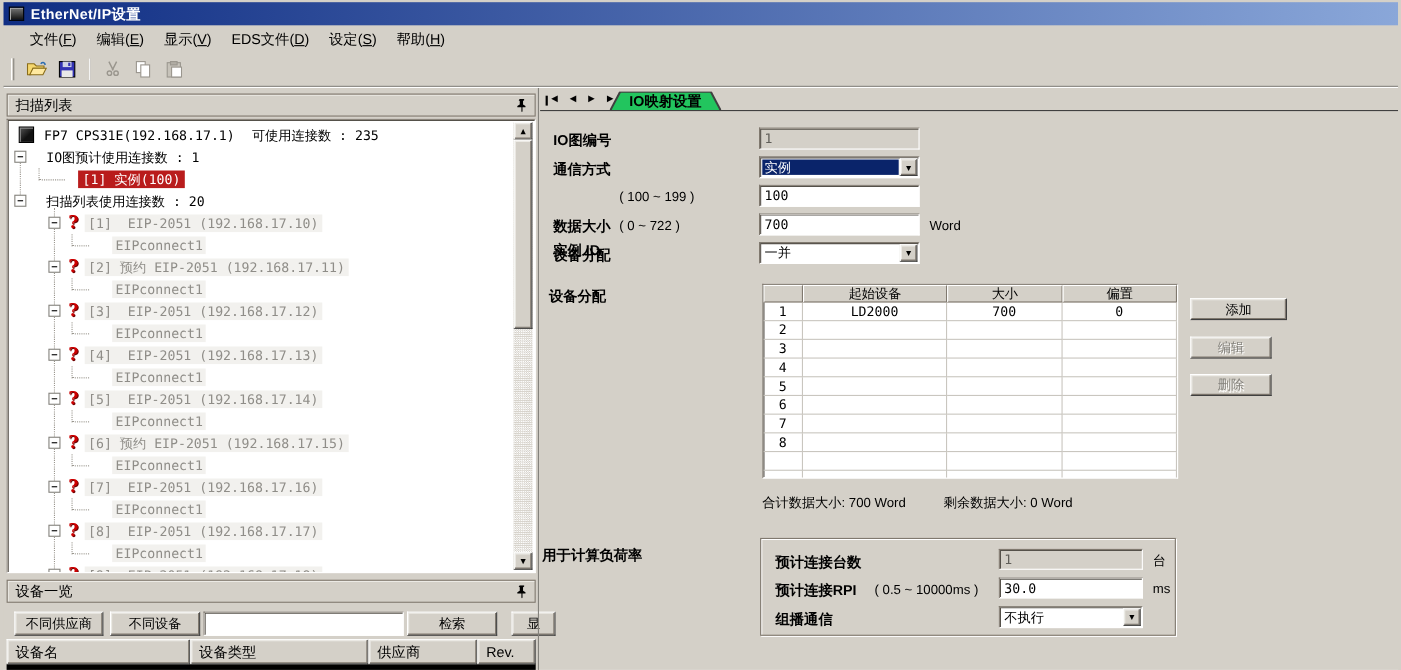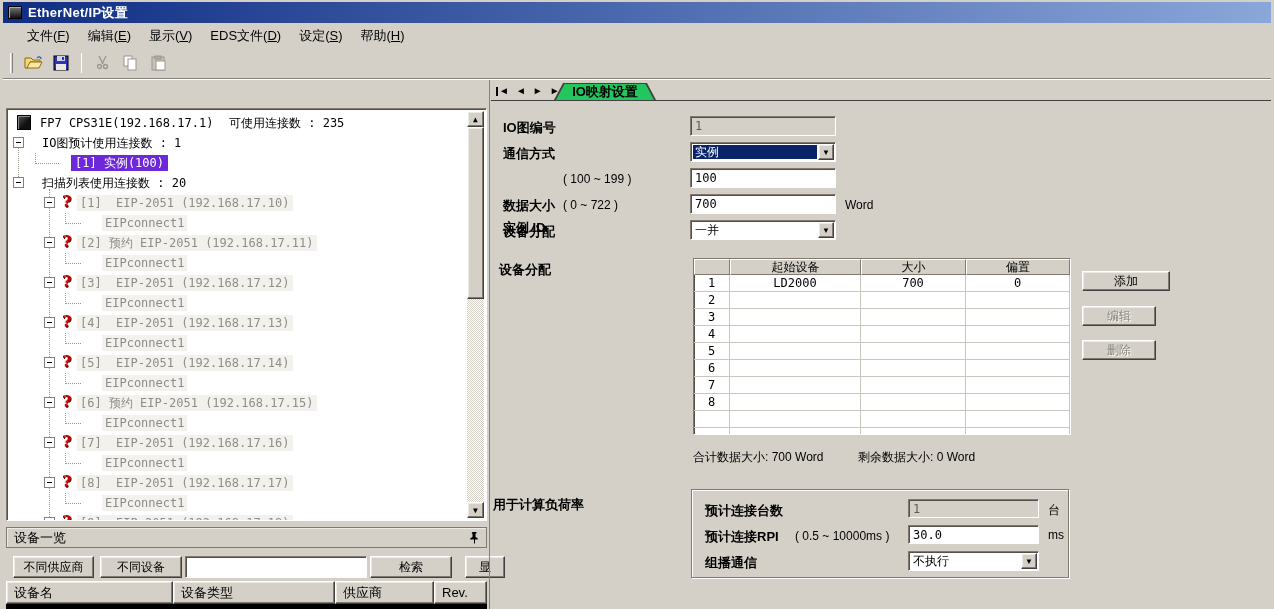--- a/index.html
+++ b/index.html
@@ -60,21 +60,21 @@
   .corner { position:absolute; top:0; height:11px;
     border-left:1px dotted #9a968e; border-bottom:1px dotted #9a968e; }
   .qicon { position:absolute; top:1px; font-family:"DejaVu Serif",serif;
     font-weight:bold; font-size:16px; line-height:16px; color:#c00;
     text-shadow:1px 1px 0 #6d0000; }
   .plc-icon { position:absolute; left:10px; top:2px; width:14px; height:15px;
     background:linear-gradient(135deg,#555 0%,#111 60%); border:1px solid #000;
     box-shadow:inset 1px 1px 0 #888; }
   .tlabel { position:absolute; top:2px; line-height:16px; white-space:pre; }
   .muted { background:#f2f1ee; color:#8f8d88; padding:0 3px; }
-  .selhl { background:#6d28d9; color:#fff; padding:0 4px; }
+  .selhl { background:#b91c1c; color:#fff; padding:0 4px; }
   .spine { position:absolute; border-left:1px dotted #9a968e; width:0; }
   
   .vscroll { position:absolute; right:2px; top:2px; bottom:2px; width:17px;
     background:#e9e7e2;
     background-image:repeating-conic-gradient(#ffffff 0% 25%, #d4d0c8 0% 50%);
     background-size:2px 2px; }
   .sb-btn { position:absolute; left:0; width:17px; height:16px; font-size:8px; }
   .sb-thumb { position:absolute; left:0; top:16px; width:17px; height:172px; }
   
   .thead-cell { position:absolute; height:23px; font-size:13px;
@@ -176,20 +176,28 @@
     <div class="tbtn">
       <svg width="15" height="16" viewBox="0 0 15 16">
           <rect x="1" y="2" width="12" height="13" fill="#c7c3ba" stroke="#9a968e"></rect>
           <rect x="4" y="1" width="6" height="3" fill="#b1ada4" stroke="#9a968e"></rect>
           <rect x="5" y="6" width="9" height="9" fill="#fff" stroke="#9a968e"></rect>
         </svg>
     </div>
   </div>
   <div id="top-divider"></div>
 
+  <div class="pane-header" style="top:85px;">
+    <span>扫描列表</span>
+    <span class="pin">
+      <svg width="9" height="12" viewBox="0 0 9 12">
+          <path d="M2.5 0h4v1.2l-1 .6V5l2.2 1.3V7.5H5v3.6L4.5 12 4 11.1V7.5H.3V6.3L2.5 5V1.8l-1-.6z" fill="#000"></path>
+        </svg>
+    </span>
+  </div>
   <div id="tree">
     <div class="spine" style="left:11px; top:30px; height:46px;"></div>
     <div class="spine" style="left:42px; top:80px; height:334px;"></div>
     <div id="tree-rows">
         <div class="tree-row" style="top: 4px;">
           <span class="plc-icon"></span>
           <span class="tlabel" style="left: 33px;">FP7 CPS31E(192.168.17.1)</span>
           <span class="tlabel" style="left: 222px;">可使用连接数 : 235</span>
         </div>
         <div class="tree-row" style="top: 24px;">

